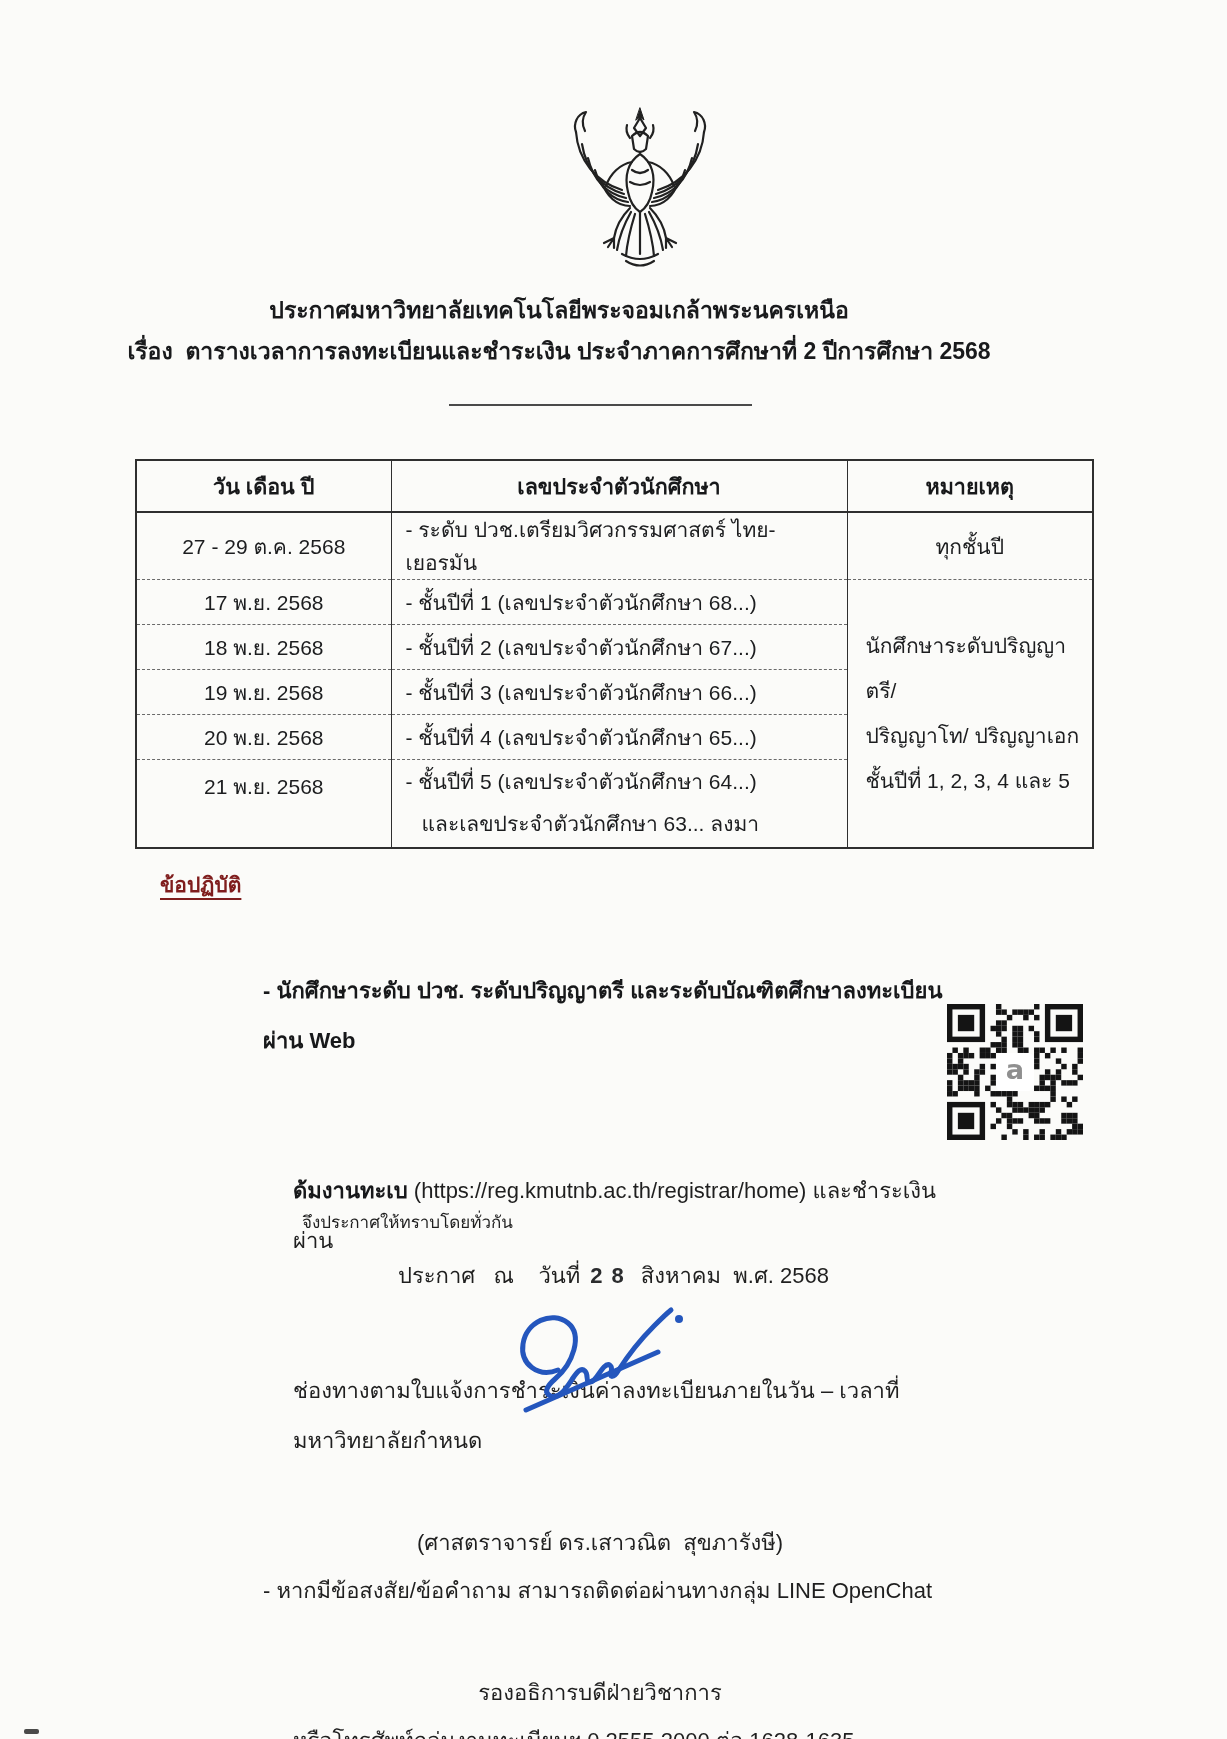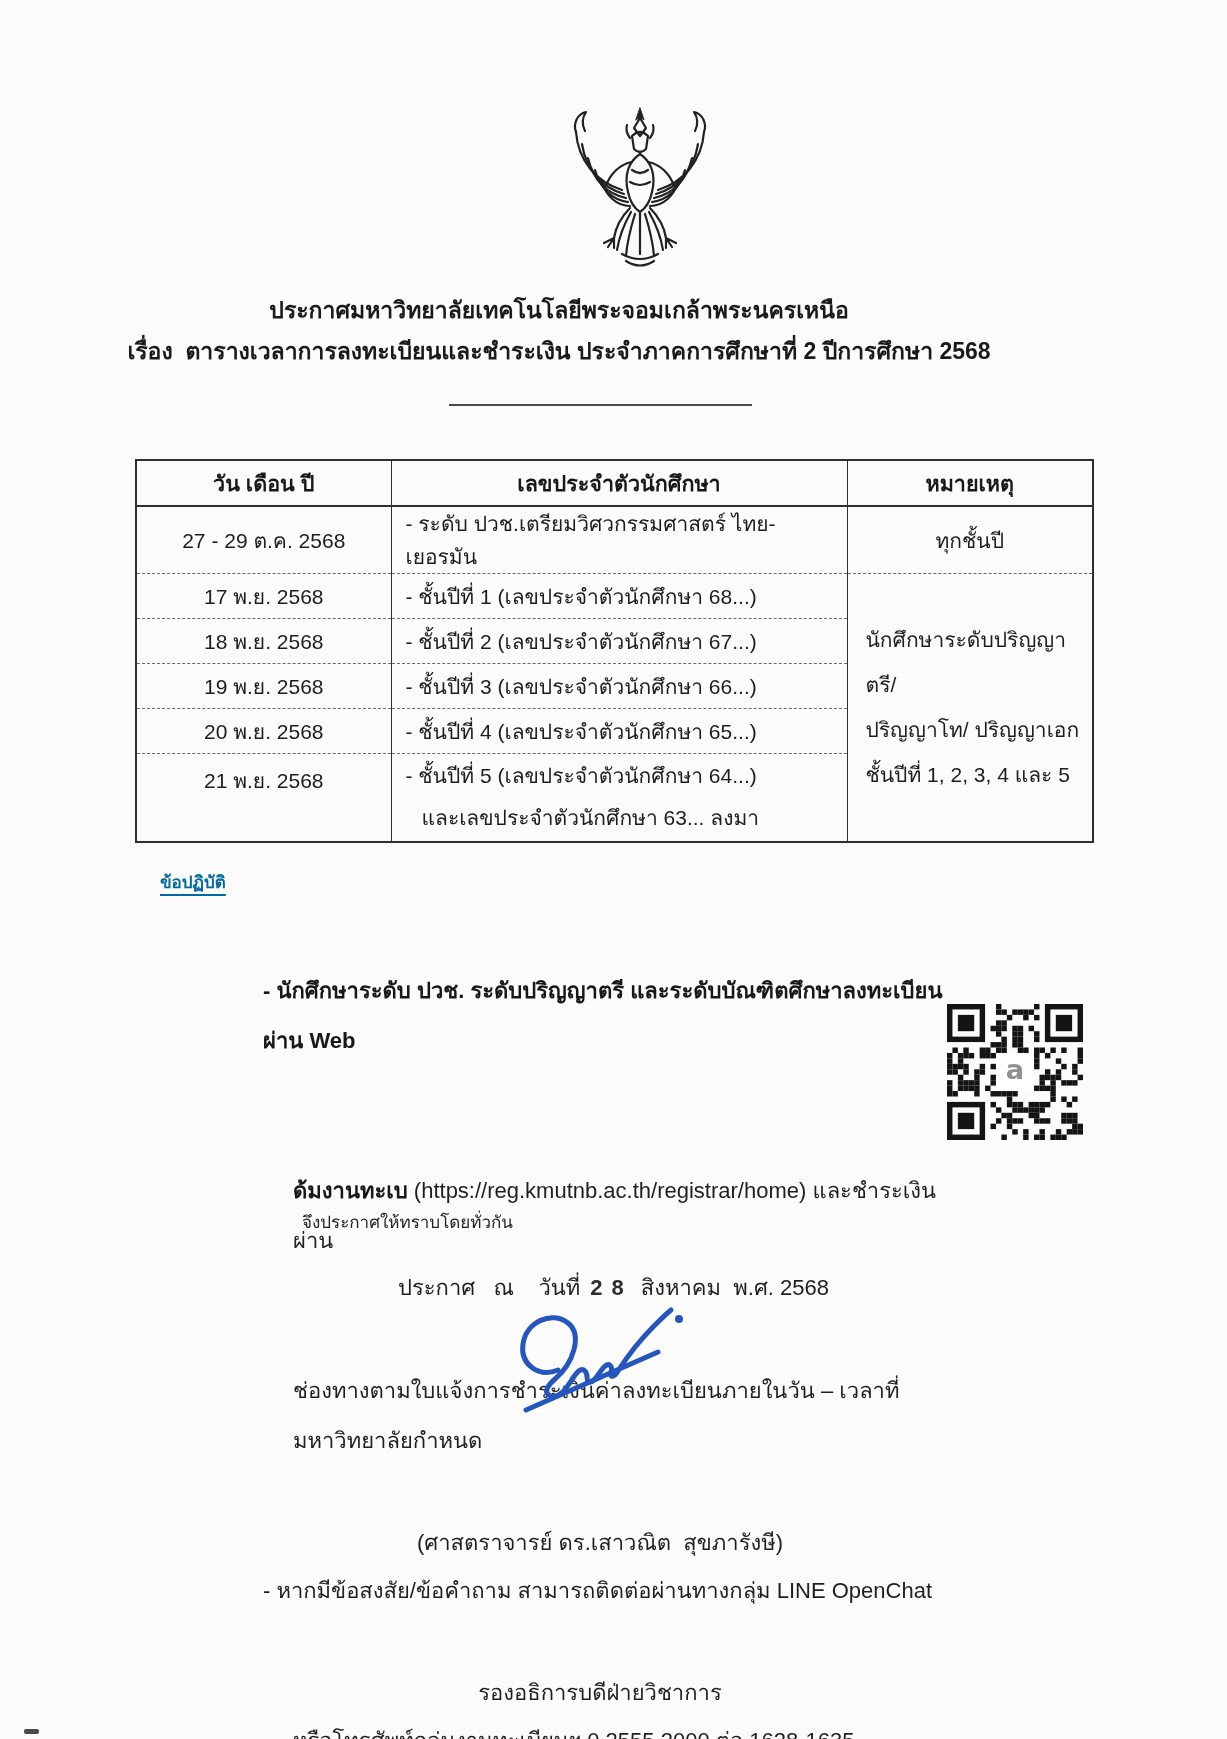--- a/index.html
+++ b/index.html
@@ -23,48 +23,48 @@
   .divider { left:449px; top:404px; width:303px; border-top:2.5px solid #4a4a4a; }
 
   
   .doc-table { left:135px; top:459px; width:957px; border-collapse:collapse; table-layout:fixed; font-size:21px; }
   .doc-table col.c1 { width:255px; }
   .doc-table col.c2 { width:456px; }
   .doc-table col.c3 { width:246px; }
   .doc-table { border:2.5px solid #2f2f2f; }
   .doc-table th {
     border:1.6px solid #2f2f2f; border-bottom:2px solid #2f2f2f;
-    height:46px; font-size:21.5px; font-weight:bold; text-align:center; color:#17181a;
+    height:52px; font-size:21.5px; font-weight:bold; text-align:center; color:#17181a;
   }
   .doc-table td {
     border-left:1.6px solid #2f2f2f; border-right:1.6px solid #2f2f2f;
     border-top:1.5px dashed #6a6a6a; border-bottom:1.5px dashed #6a6a6a;
     height:45px; vertical-align:middle; color:#1c1d1f;
   }
   .doc-table td.cell-date { text-align:center; }
   .doc-table td.cell-detail { text-align:left; padding-left:14px; }
   .doc-table td.cell-remark { text-align:center; }
   .doc-table td.cell-remark-merged { text-align:left; padding-left:18px; line-height:45px; vertical-align:middle; }
   .doc-table tr.row-last td { height:88px; }
   .detail-two-lines { line-height:42px; }
   .detail-indent { padding-left:16px; }
 
   
-  .inst-label { left:160px; top:868px; font-size:17px; font-weight:bold;
-    text-decoration:underline; text-underline-offset:6px; text-decoration-thickness:1.5px; color:#0369a1; }
+  .inst-label { left:160px; top:868px; font-size:21px; font-weight:bold;
+    text-decoration:underline; text-underline-offset:6px; text-decoration-thickness:1.5px; color:#7f1d1d; }
   .inst { left:263px; top:866px; width:680px; font-size:22px; line-height:50px; white-space:pre-wrap; }
   .inst .indent { padding-left:30px; }
   .bold { font-weight:bold; color:#17181a; }
 
   
   .qr { left:947px; top:1004px; width:136px; height:136px; }
 
   
   .announce { left:302px; top:1208px; font-size:17px; white-space:pre-wrap; }
-  .date-line { left:398px; top:1258px; font-size:22px; white-space:pre-wrap;margin-top:12px; }
+  .date-line { left:398px; top:1258px; font-size:22px; white-space:pre-wrap; }
   .date-day { letter-spacing:9px; font-weight:bold; margin:0 8px 0 10px; color:#2b2c2e; }
   .signature { left:500px; top:1290px; width:240px; height:135px; }
   .signer { left:350px; top:1418px; width:500px; text-align:center; font-size:22px; line-height:50px; white-space:pre-wrap; }
 
   .speck { background:#4a4a4a; border-radius:2px; }
   .speck1 { left:24px; top:1729px; width:15px; height:5px; }
 </style>
 </head>
 <body>
 

